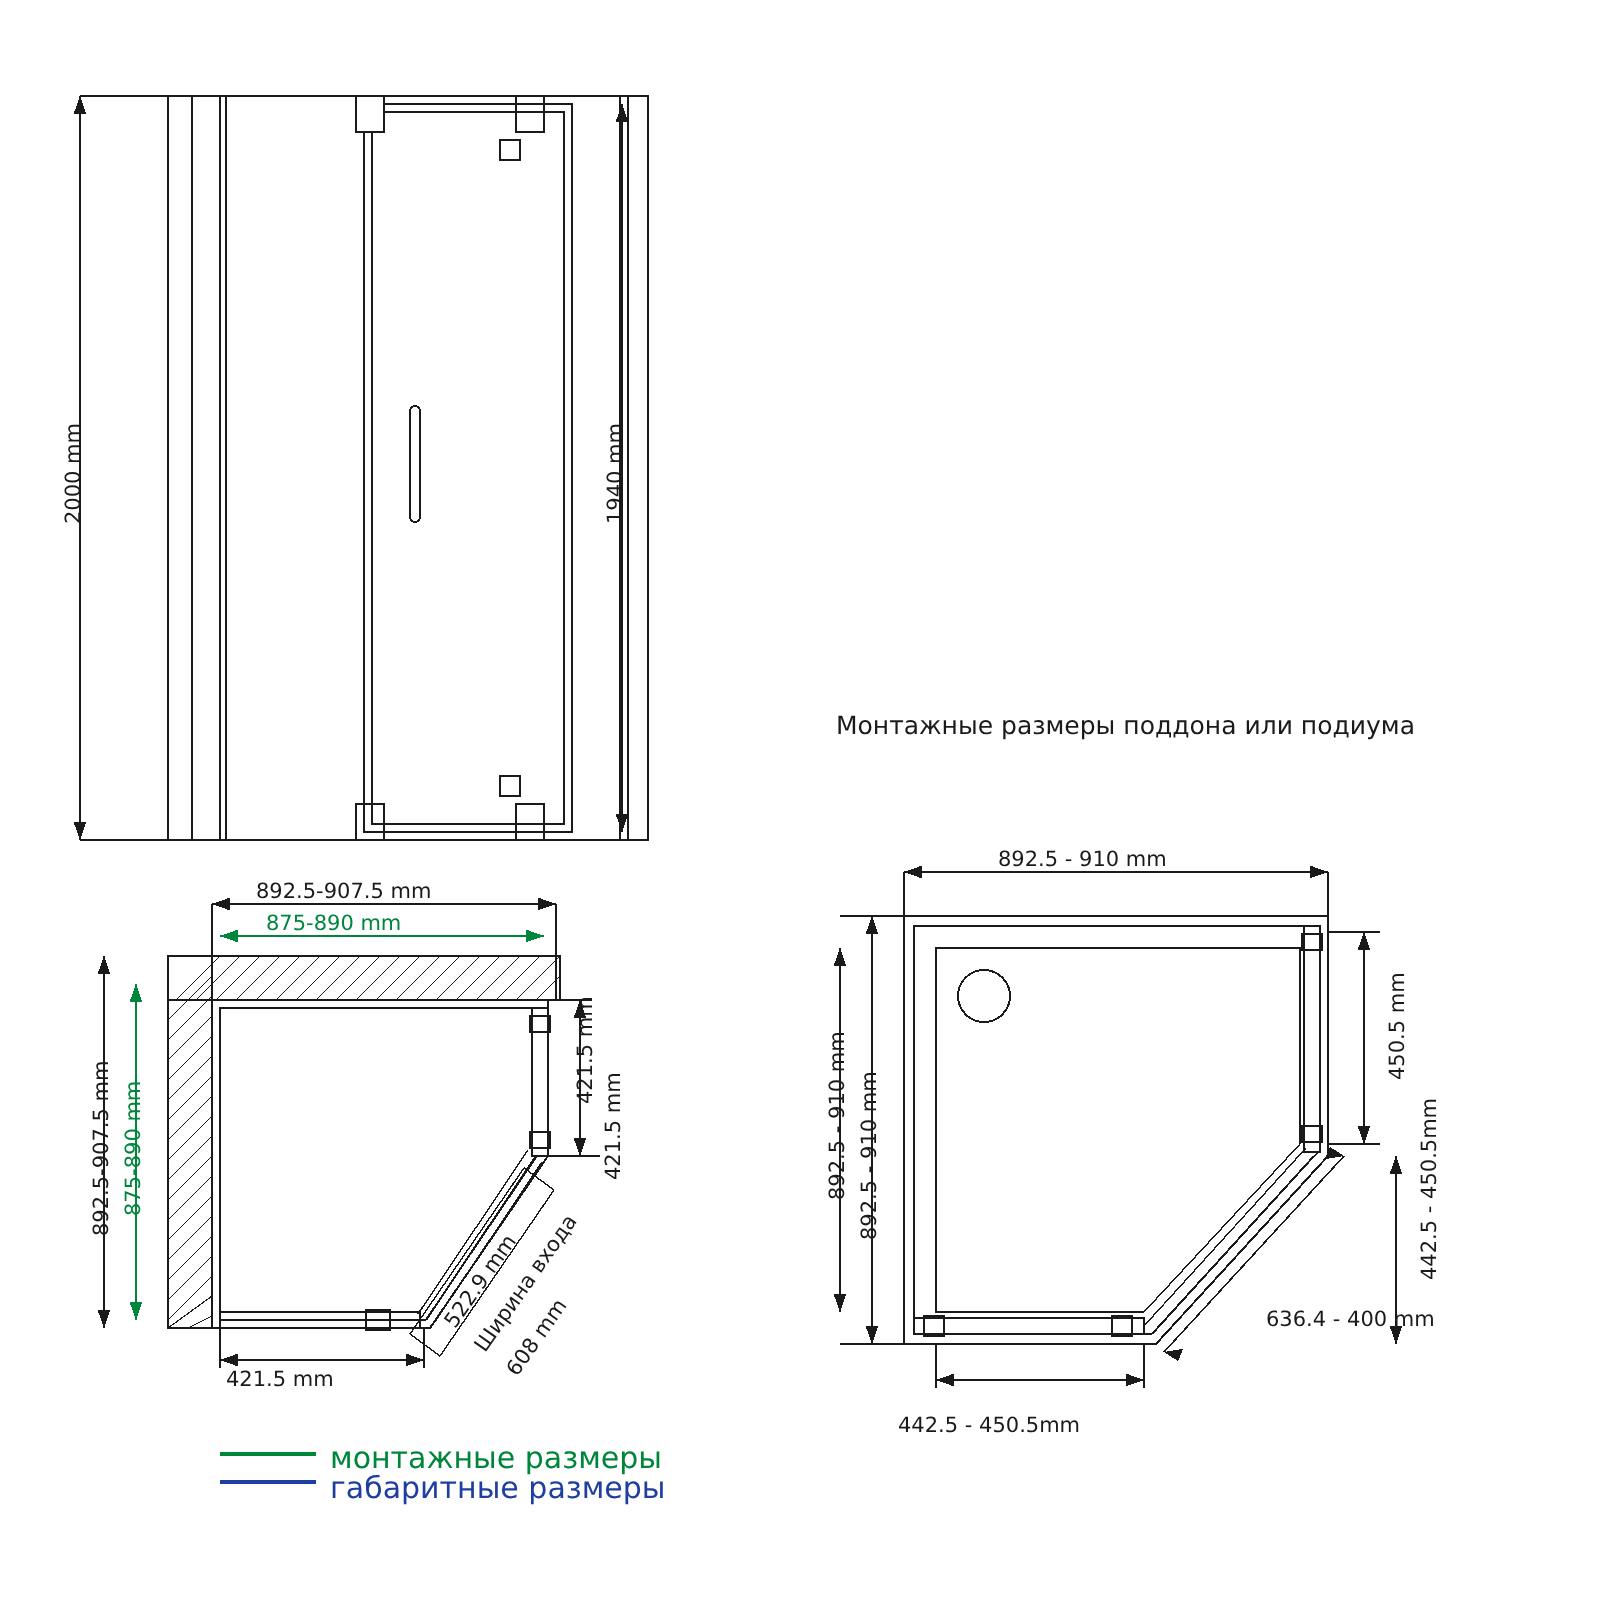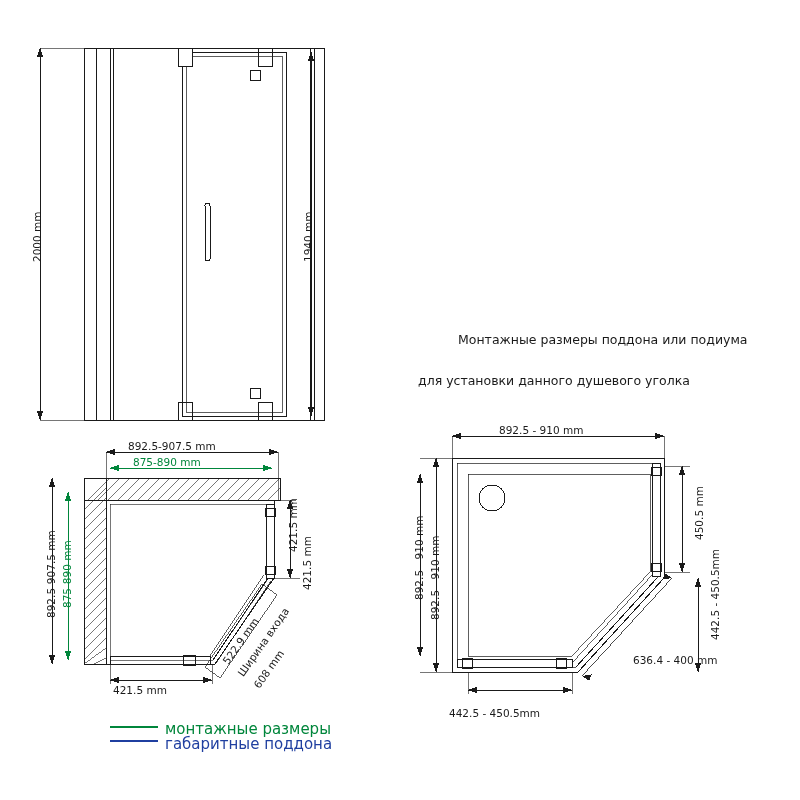--- a/index.html
+++ b/index.html
@@ -261,22 +261,21 @@
       <g>
         <line x1="110" y1="727" x2="158" y2="727" stroke="#00863b" stroke-width="1.6"></line>
         <line x1="110" y1="741" x2="158" y2="741" stroke="#1f3fa0" stroke-width="1.6"></line>
       </g>
     </g>
   </svg>
 
   <div class="lbl rot90" style="left:32px; top:262px;">2000 mm</div>
   <div class="lbl rot90" style="left:303px; top:262px;">1940 mm</div>
 
-  <div class="note" style="left:418px; top:332px;margin-left:40px;">Монтажные размеры поддона или подиума</div>
-  <div class="note" style="left:418px; top:373px;">для установки данного душевого уголка</div>
+  <div class="note" style="left:418px; top:355px;">Монтажные размеры поддона или подиума</div>
 
   <div class="lbl" style="left:128px; top:441px;">892.5-907.5 mm</div>
   <div class="lbl green" style="left:133px; top:457px;">875-890 mm</div>
 
   <div class="lbl rot90" style="left:46px; top:618px;">892.5-907.5 mm</div>
   <div class="lbl green rot90" style="left:62px; top:608px;">875-890 mm</div>
 
   <div class="lbl rot90" style="left:288px; top:552px;">421.5 mm</div>
   <div class="lbl rot90" style="left:302px; top:590px;">421.5 mm</div>
 
@@ -288,15 +287,15 @@
 
   <div class="lbl" style="left:499px; top:425px;">892.5 - 910 mm</div>
   <div class="lbl rot90" style="left:430px; top:620px;">892.5 - 910 mm</div>
   <div class="lbl rot90" style="left:414px; top:600px;">892.5 - 910 mm</div>
   <div class="lbl rot90" style="left:694px; top:540px;">450.5 mm</div>
   <div class="lbl rot90" style="left:710px; top:640px;">442.5 - 450.5mm</div>
   <div class="lbl" style="left:449px; top:708px;">442.5 - 450.5mm</div>
   <div class="lbl" style="left:633px; top:655px;">636.4 - 400 mm</div>
 
   <div class="legend-item legend-green" style="left:165px; top:720px;">монтажные размеры</div>
-  <div class="legend-item legend-blue" style="left:165px; top:735px;">габаритные поддона</div>
+  <div class="legend-item legend-blue" style="left:165px; top:735px;">габаритные размеры</div>
 
 </div>
 
 </body></html>

